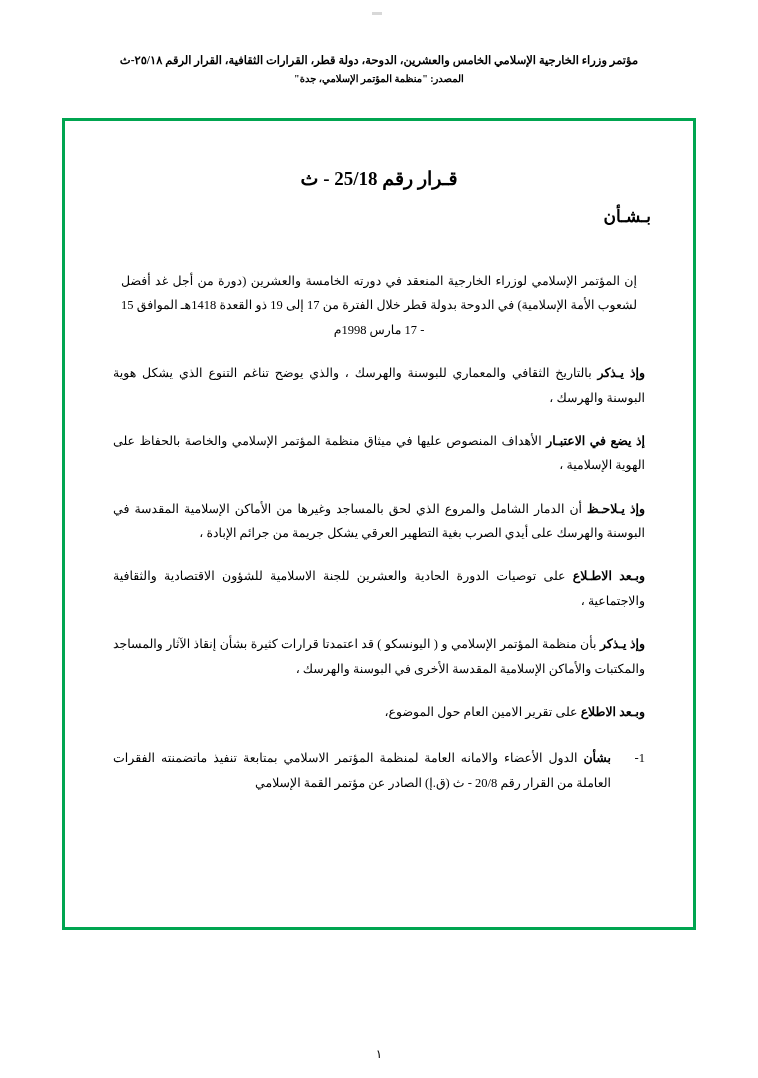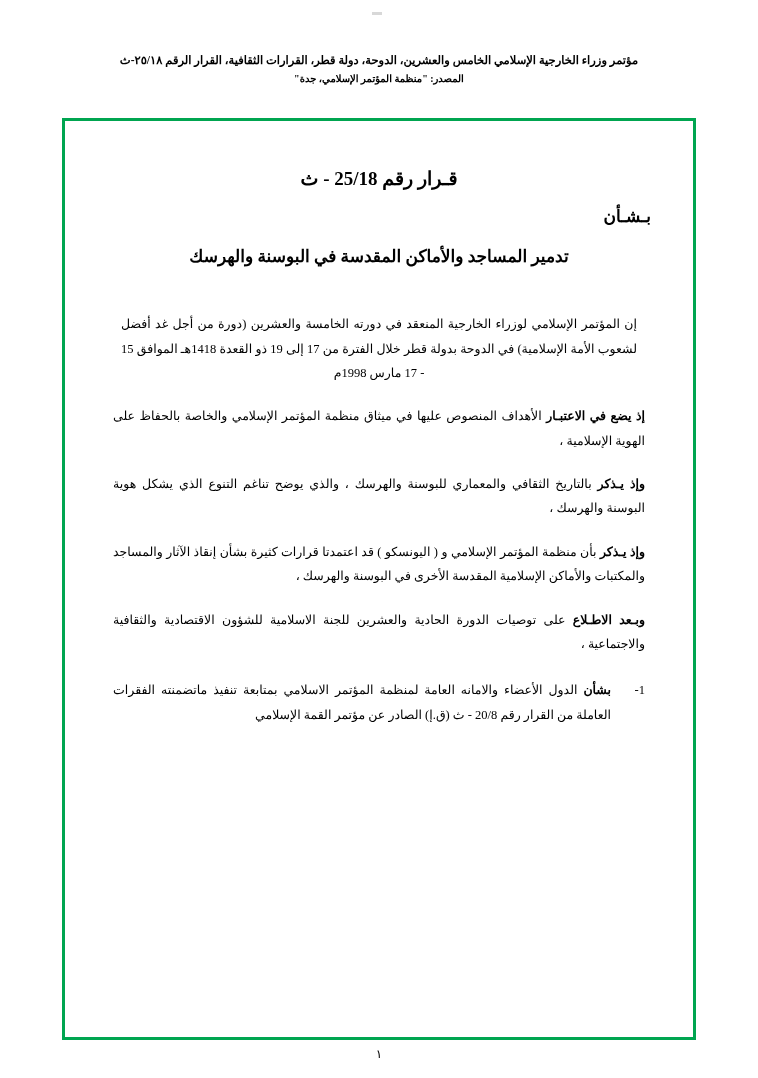--- a/index.html
+++ b/index.html
@@ -45,21 +45,21 @@
     margin-top: 4px;
     color: #000;
   }
 
   
   .frame {
     position: absolute;
     top: 118px;
     left: 62px;
     width: 634px;
-    height: 922px;
+    height: 812px;
     border: 3px solid #00a550;
     box-sizing: border-box;
   }
 
   .frame-inner {
     position: absolute;
     top: 0;
     left: 0;
     right: 0;
     bottom: 0;
@@ -166,41 +166,46 @@
   <div class="doc-header">
     <div class="hdr-line1">مؤتمر وزراء الخارجية الإسلامي الخامس والعشرين، الدوحة، دولة قطر، القرارات الثقافية، القرار الرقم ٢٥/١٨-ث</div>
     <div class="hdr-line2">المصدر:  "منظمة المؤتمر الإسلامي، جدة"</div>
   </div>
 
   <div class="frame">
     <div class="frame-inner">
 
       <div class="res-number">قـرار رقم 25/18 - ث</div>
       <div class="res-about">بـشـأن</div>
-      <div class="res-title">تدمير المساجد والأماكن المقدسة في البوسنة والهرسك</div>
 
       <div class="preamble">إن المؤتمر الإسلامي لوزراء الخارجية المنعقد في دورته الخامسة والعشرين (دورة من أجل غد أفضل لشعوب الأمة الإسلامية) في الدوحة بدولة قطر خلال الفترة من 17 إلى  19 ذو القعدة 1418هـ الموافق 15 - 17 مارس 1998م</div>
 
       <div class="clause">
+        <b>وإذ يـذكر</b><span> بالتاريخ الثقافي والمعماري للبوسنة والهرسك ، والذي يوضح تناغم التنوع الذي يشكل هوية البوسنة والهرسك ،</span>
+      </div>
+
+      <div class="clause">
         <b>إذ يضع في الاعتبـار</b><span> الأهداف المنصوص عليها في ميثاق منظمة المؤتمر الإسلامي والخاصة بالحفاظ على الهوية الإسلامية ،</span>
       </div>
 
       <div class="clause">
-        <b>وإذ يـذكر</b><span> بالتاريخ الثقافي والمعماري للبوسنة والهرسك ، والذي يوضح تناغم التنوع الذي يشكل هوية البوسنة والهرسك ،</span>
-      </div>
-
+        <b>وإذ يـلاحـظ</b><span> أن الدمار الشامل والمروع الذي لحق بالمساجد وغيرها من الأماكن الإسلامية المقدسة في البوسنة والهرسك على أيدي الصرب بغية التطهير العرقي يشكل جريمة من جرائم الإبادة ،</span>
+      </div>
+
+      <div class="clause">
+        <b>وبـعد الاطـلاع</b><span> على توصيات الدورة الحادية والعشرين للجنة الاسلامية للشؤون الاقتصادية والثقافية والاجتماعية ،</span>
+      </div>
 
       <div class="clause">
         <b>وإذ يـذكر</b><span> بأن منظمة المؤتمر الإسلامي و ( اليونسكو )  قد اعتمدتا قرارات كثيرة بشأن إنقاذ الآثار والمساجد والمكتبات والأماكن الإسلامية المقدسة الأخرى في البوسنة والهرسك ،</span>
       </div>
 
-      <div class="clause">
-        <b>وبـعد الاطـلاع</b><span> على توصيات الدورة الحادية والعشرين للجنة الاسلامية للشؤون الاقتصادية والثقافية والاجتماعية ،</span>
-      </div>
-
+      <div class="clause center-last">
+        <b>وبـعد الاطلاع</b><span> على تقرير الامين العام حول الموضوع،</span>
+      </div>
 
       <div class="numbered">
         <div class="num">1-</div>
         <div class="ntext">
           <b>بشأن</b><span> الدول الأعضاء والامانه العامة لمنظمة المؤتمر الاسلامي بمتابعة تنفيذ ماتضمنته الفقرات العاملة من القرار رقم 20/8 - ث (ق.إ) الصادر عن مؤتمر القمة الإسلامي</span>
         </div>
       </div>
 
     </div>
   </div>

